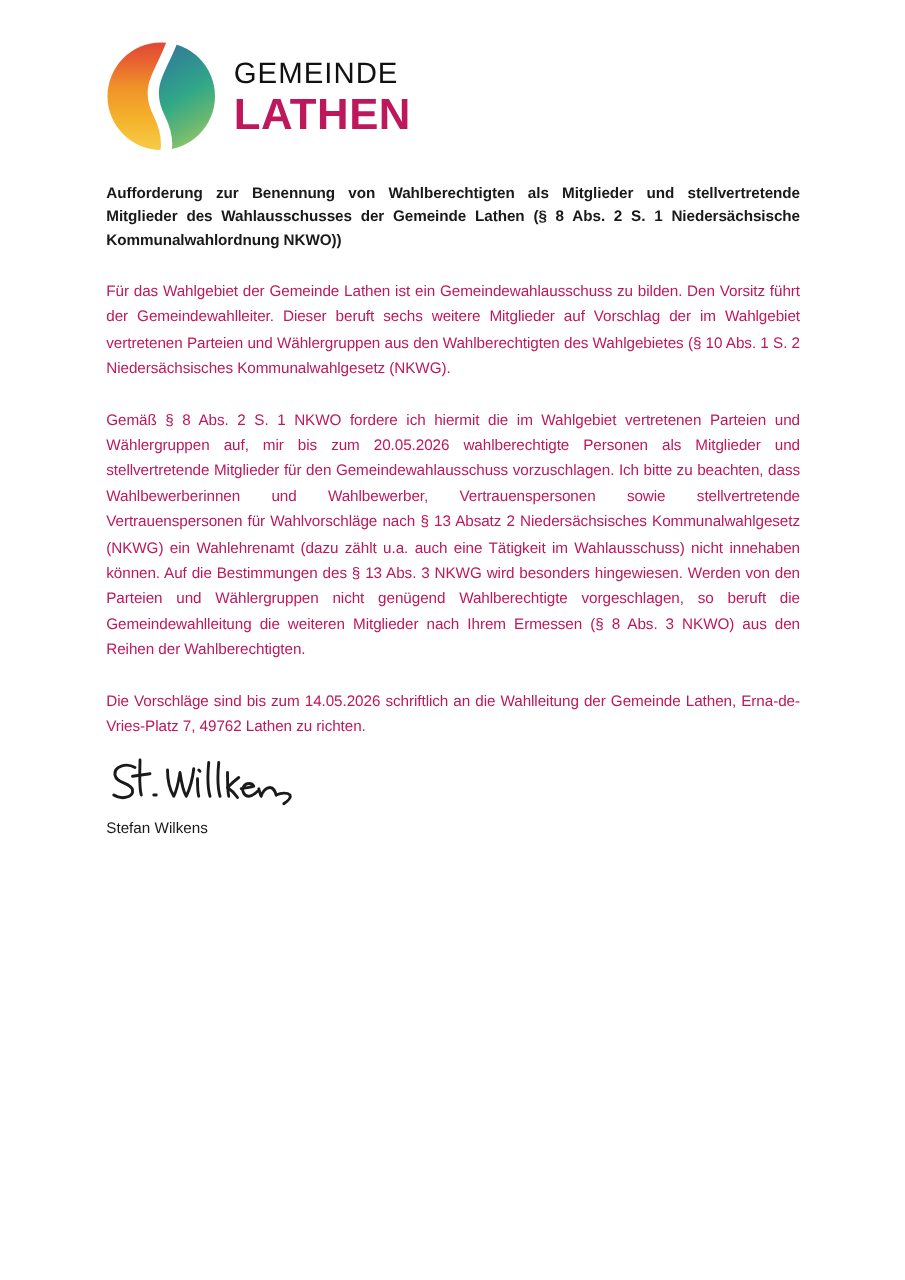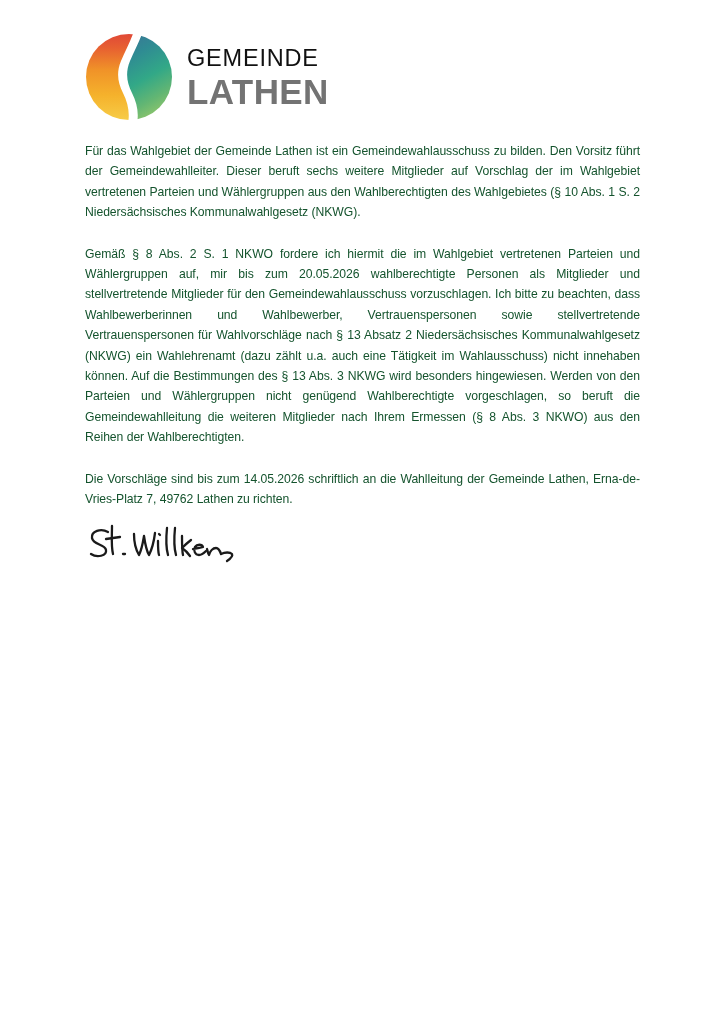--- a/index.html
+++ b/index.html
@@ -56,21 +56,21 @@
     font-size: 23.5px;
     letter-spacing: 0.8px;
     color: #111111;
     font-weight: 400;
     font-family: "Liberation Sans", sans-serif;
   }
   .logo-line-2 {
     font-size: 35px;
     letter-spacing: 0.4px;
     font-weight: bold;
-    color: #737373;
+    color: #be185d;
     margin-top: 3px;
     font-family: "Liberation Sans", sans-serif;
   }
 
   
   .content {
     position: absolute;
     left: 85px;
     top: 120px;
     width: 555px;
@@ -94,21 +94,21 @@
     text-align: justify;
     letter-spacing: -0.05px;
   }
 
   p.body-par {
     margin: 21px 0 0 0;
     font-size: 12.2px;
     line-height: 20.4px;
     text-align: justify;
     letter-spacing: -0.05px;
-    color: #14532d;
+    color: #be185d;
   }
 
   .date-line {
     margin: 26px 0 0 0;
     font-size: 12.2px;
     line-height: 20px;
   }
 
   .closing {
     margin: 26px 0 0 0;
@@ -183,20 +183,21 @@
 
     <div class="logo-words">
       <div class="logo-line-1">GEMEINDE</div>
       <div class="logo-line-2">LATHEN</div>
     </div>
   </div>
 
   <div class="content">
 
 
+    <div class="subject">Aufforderung zur Benennung von Wahlberechtigten als Mitglieder und stellvertretende Mitglieder des Wahlausschusses der Gemeinde Lathen (§ 8 Abs. 2 S. 1 Niedersächsische Kommunalwahlordnung NKWO))</div>
 
     <p class="body-par">Für das Wahlgebiet der Gemeinde Lathen ist ein Gemeindewahlausschuss zu bilden. Den Vorsitz führt der Gemeindewahlleiter. Dieser beruft sechs weitere Mitglieder auf Vorschlag der im Wahlgebiet vertretenen Parteien und Wählergruppen aus den Wahlberechtigten des Wahlgebietes (§ 10 Abs. 1 S. 2 Niedersächsisches Kommunalwahlgesetz (NKWG).</p>
     <p class="body-par">Gemäß § 8 Abs. 2 S. 1 NKWO fordere ich hiermit die im Wahlgebiet vertretenen Parteien und Wählergruppen auf, mir bis zum 20.05.2026 wahlberechtigte Personen als Mitglieder und stellvertretende Mitglieder für den Gemeindewahlausschuss vorzuschlagen. Ich bitte zu beachten, dass Wahlbewerberinnen und Wahlbewerber, Vertrauenspersonen sowie stellvertretende Vertrauenspersonen für Wahlvorschläge nach § 13 Absatz 2 Niedersächsisches Kommunalwahlgesetz (NKWG) ein Wahlehrenamt (dazu zählt u.a. auch eine Tätigkeit im Wahlausschuss) nicht innehaben können. Auf die Bestimmungen des § 13 Abs. 3 NKWG wird besonders hingewiesen. Werden von den Parteien und Wählergruppen nicht genügend Wahlberechtigte vorgeschlagen, so beruft die Gemeindewahlleitung die weiteren Mitglieder nach Ihrem Ermessen (§ 8 Abs. 3 NKWO) aus den Reihen der Wahlberechtigten.</p>
     <p class="body-par">Die Vorschläge sind bis zum 14.05.2026 schriftlich an die Wahlleitung der Gemeinde Lathen, Erna-de-Vries-Platz 7, 49762 Lathen zu richten.</p>
 
 
 
     <div class="signature" title="St. Wilkens">
       <svg viewBox="0 0 150 42" xmlns="http://www.w3.org/2000/svg" aria-label="St. Wilkens">
         <g fill="none" stroke="#1a1a1a" stroke-width="2.3" stroke-linecap="round" stroke-linejoin="round">
@@ -221,15 +222,16 @@
           <path d="M104 16 C100 19, 97 22, 95 24 C98 26, 101 29, 103 32"></path>
 
           <path d="M106 25 C110 24, 114 24, 116 23 C115 20, 110 20, 108 23 C106 26, 108 31, 112 31 C115 31, 117 29, 119 27"></path>
 
           <path d="M120 25 C121 28, 121 30, 122 31 C123 27, 126 24, 129 24 C132 24, 133 27, 134 30"></path>
           <path d="M134 30 C138 28, 143 28, 145 30 C146 32, 143 35, 140 37"></path>
         </g>
       </svg>
     </div>
 
+    <div class="signer-name">Stefan Wilkens</div>
 
   </div>
 </div>
 
 </body></html>

